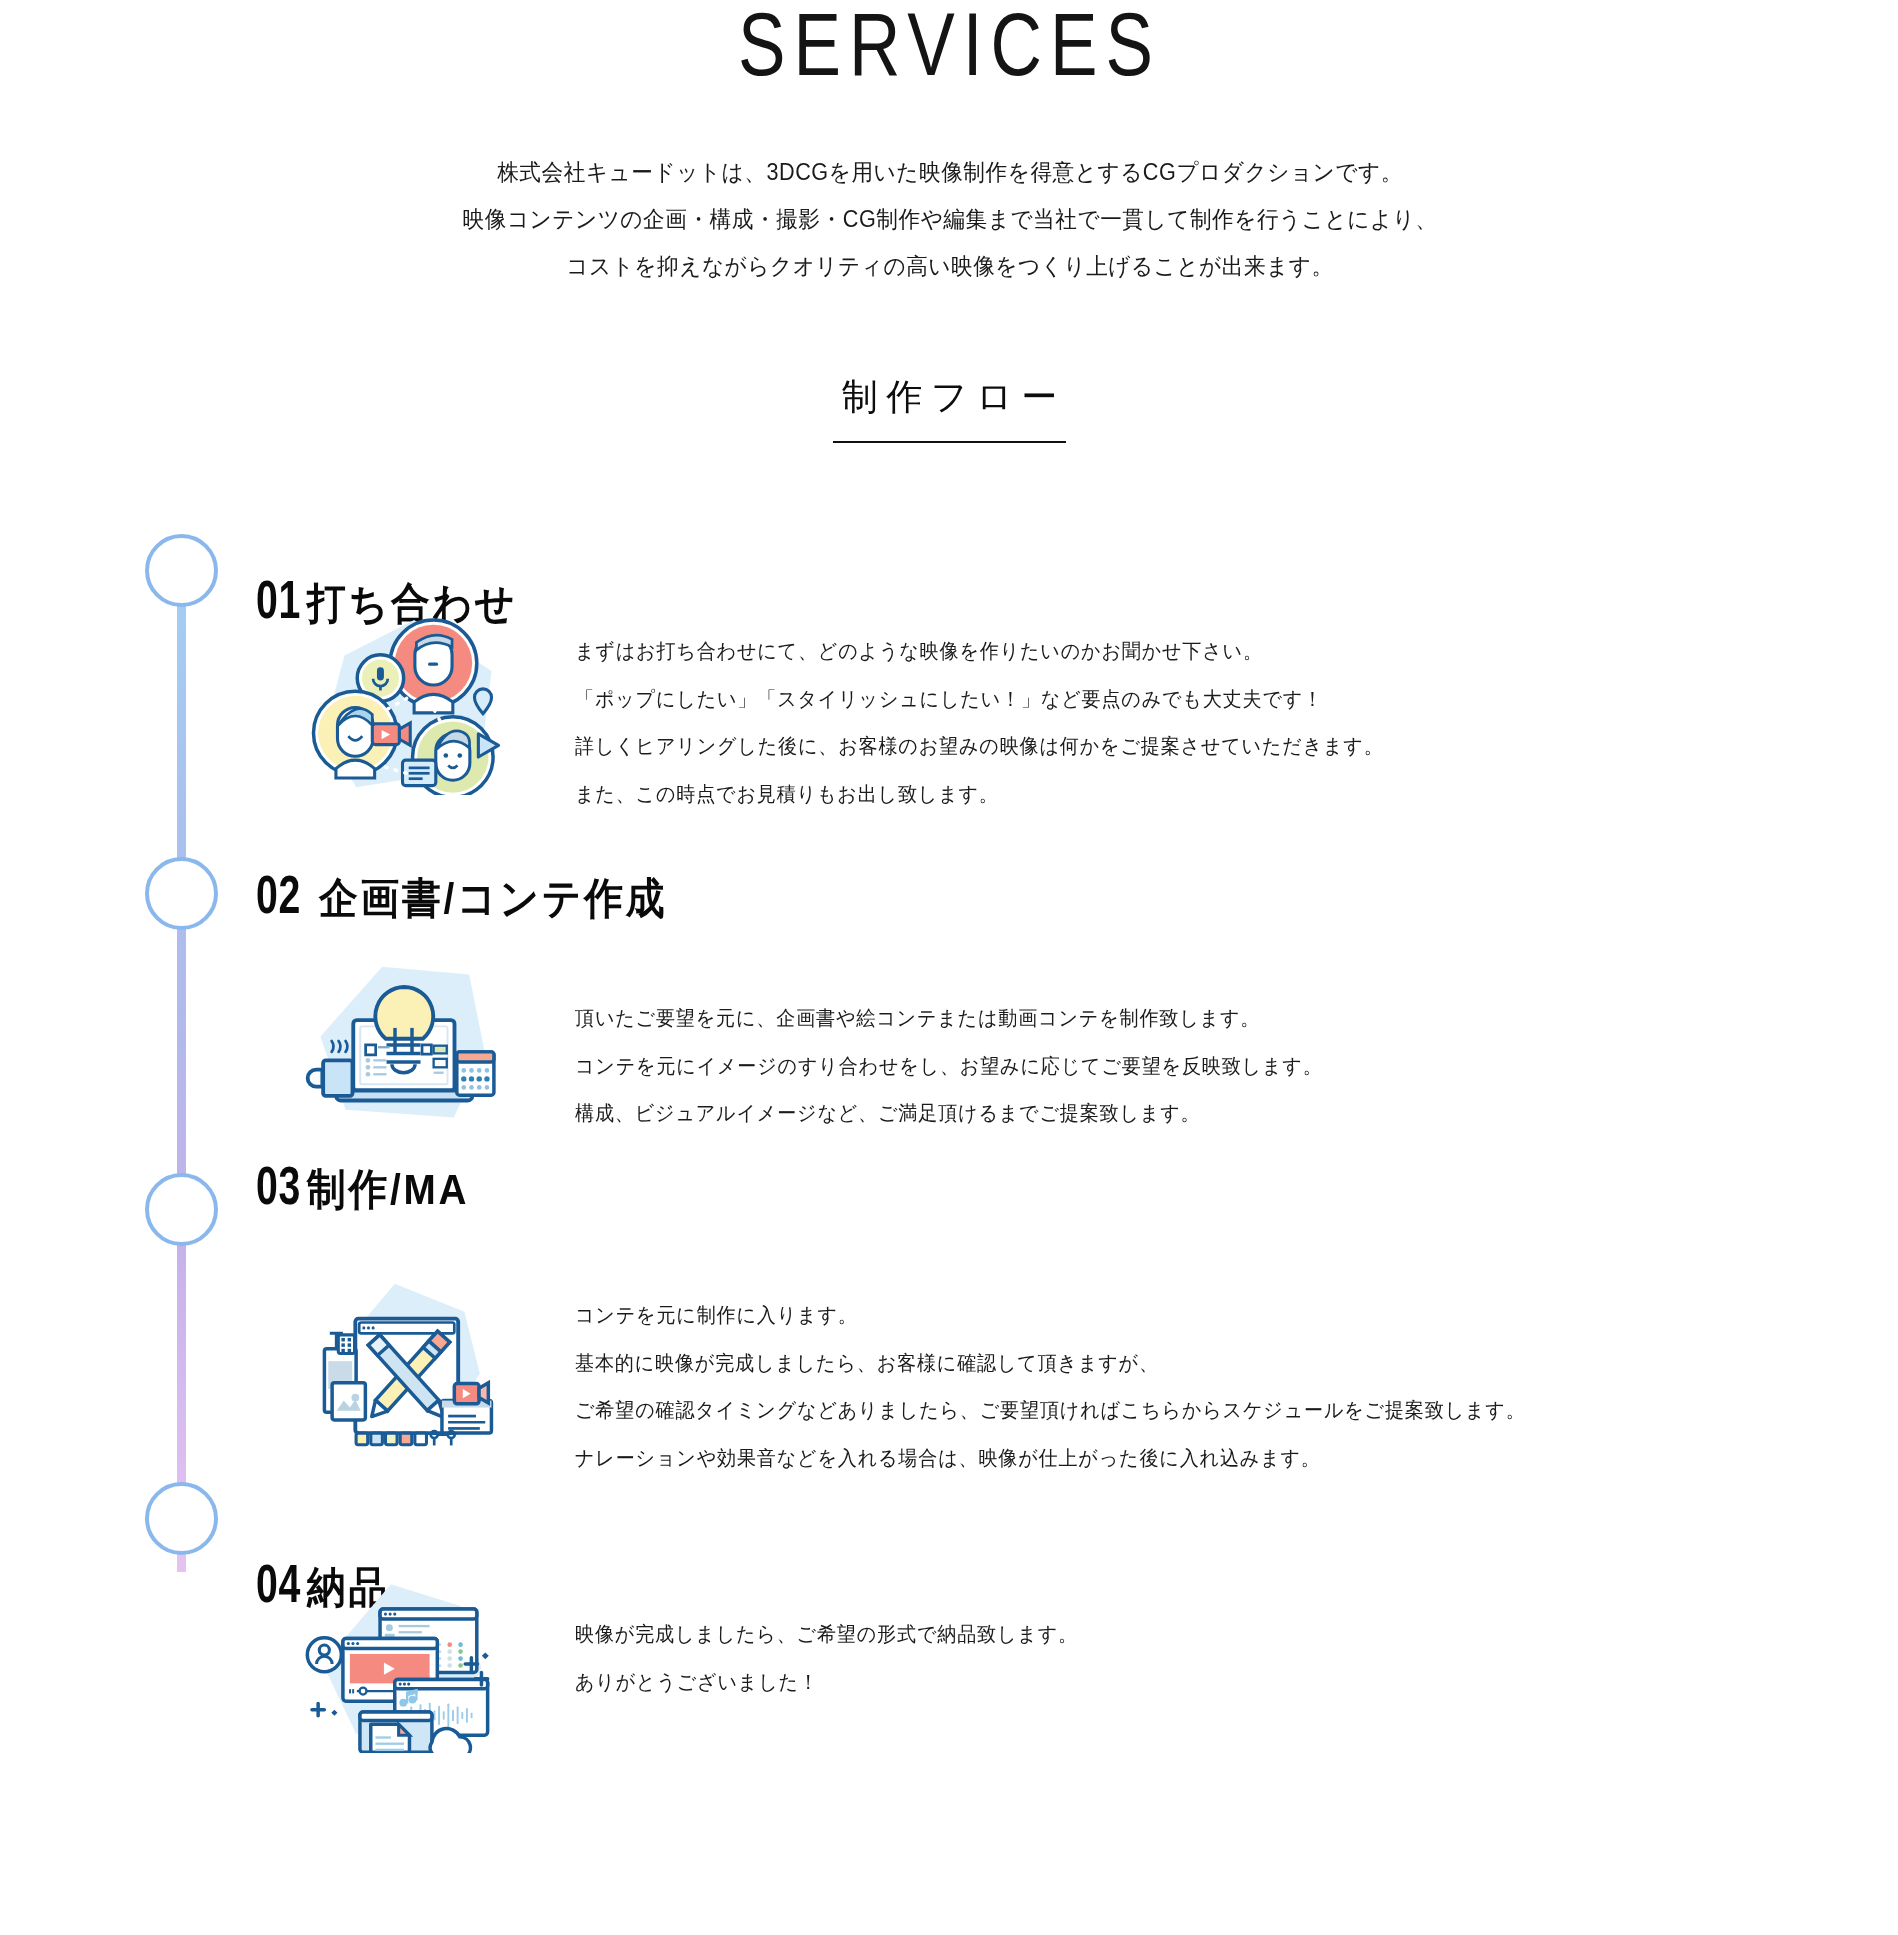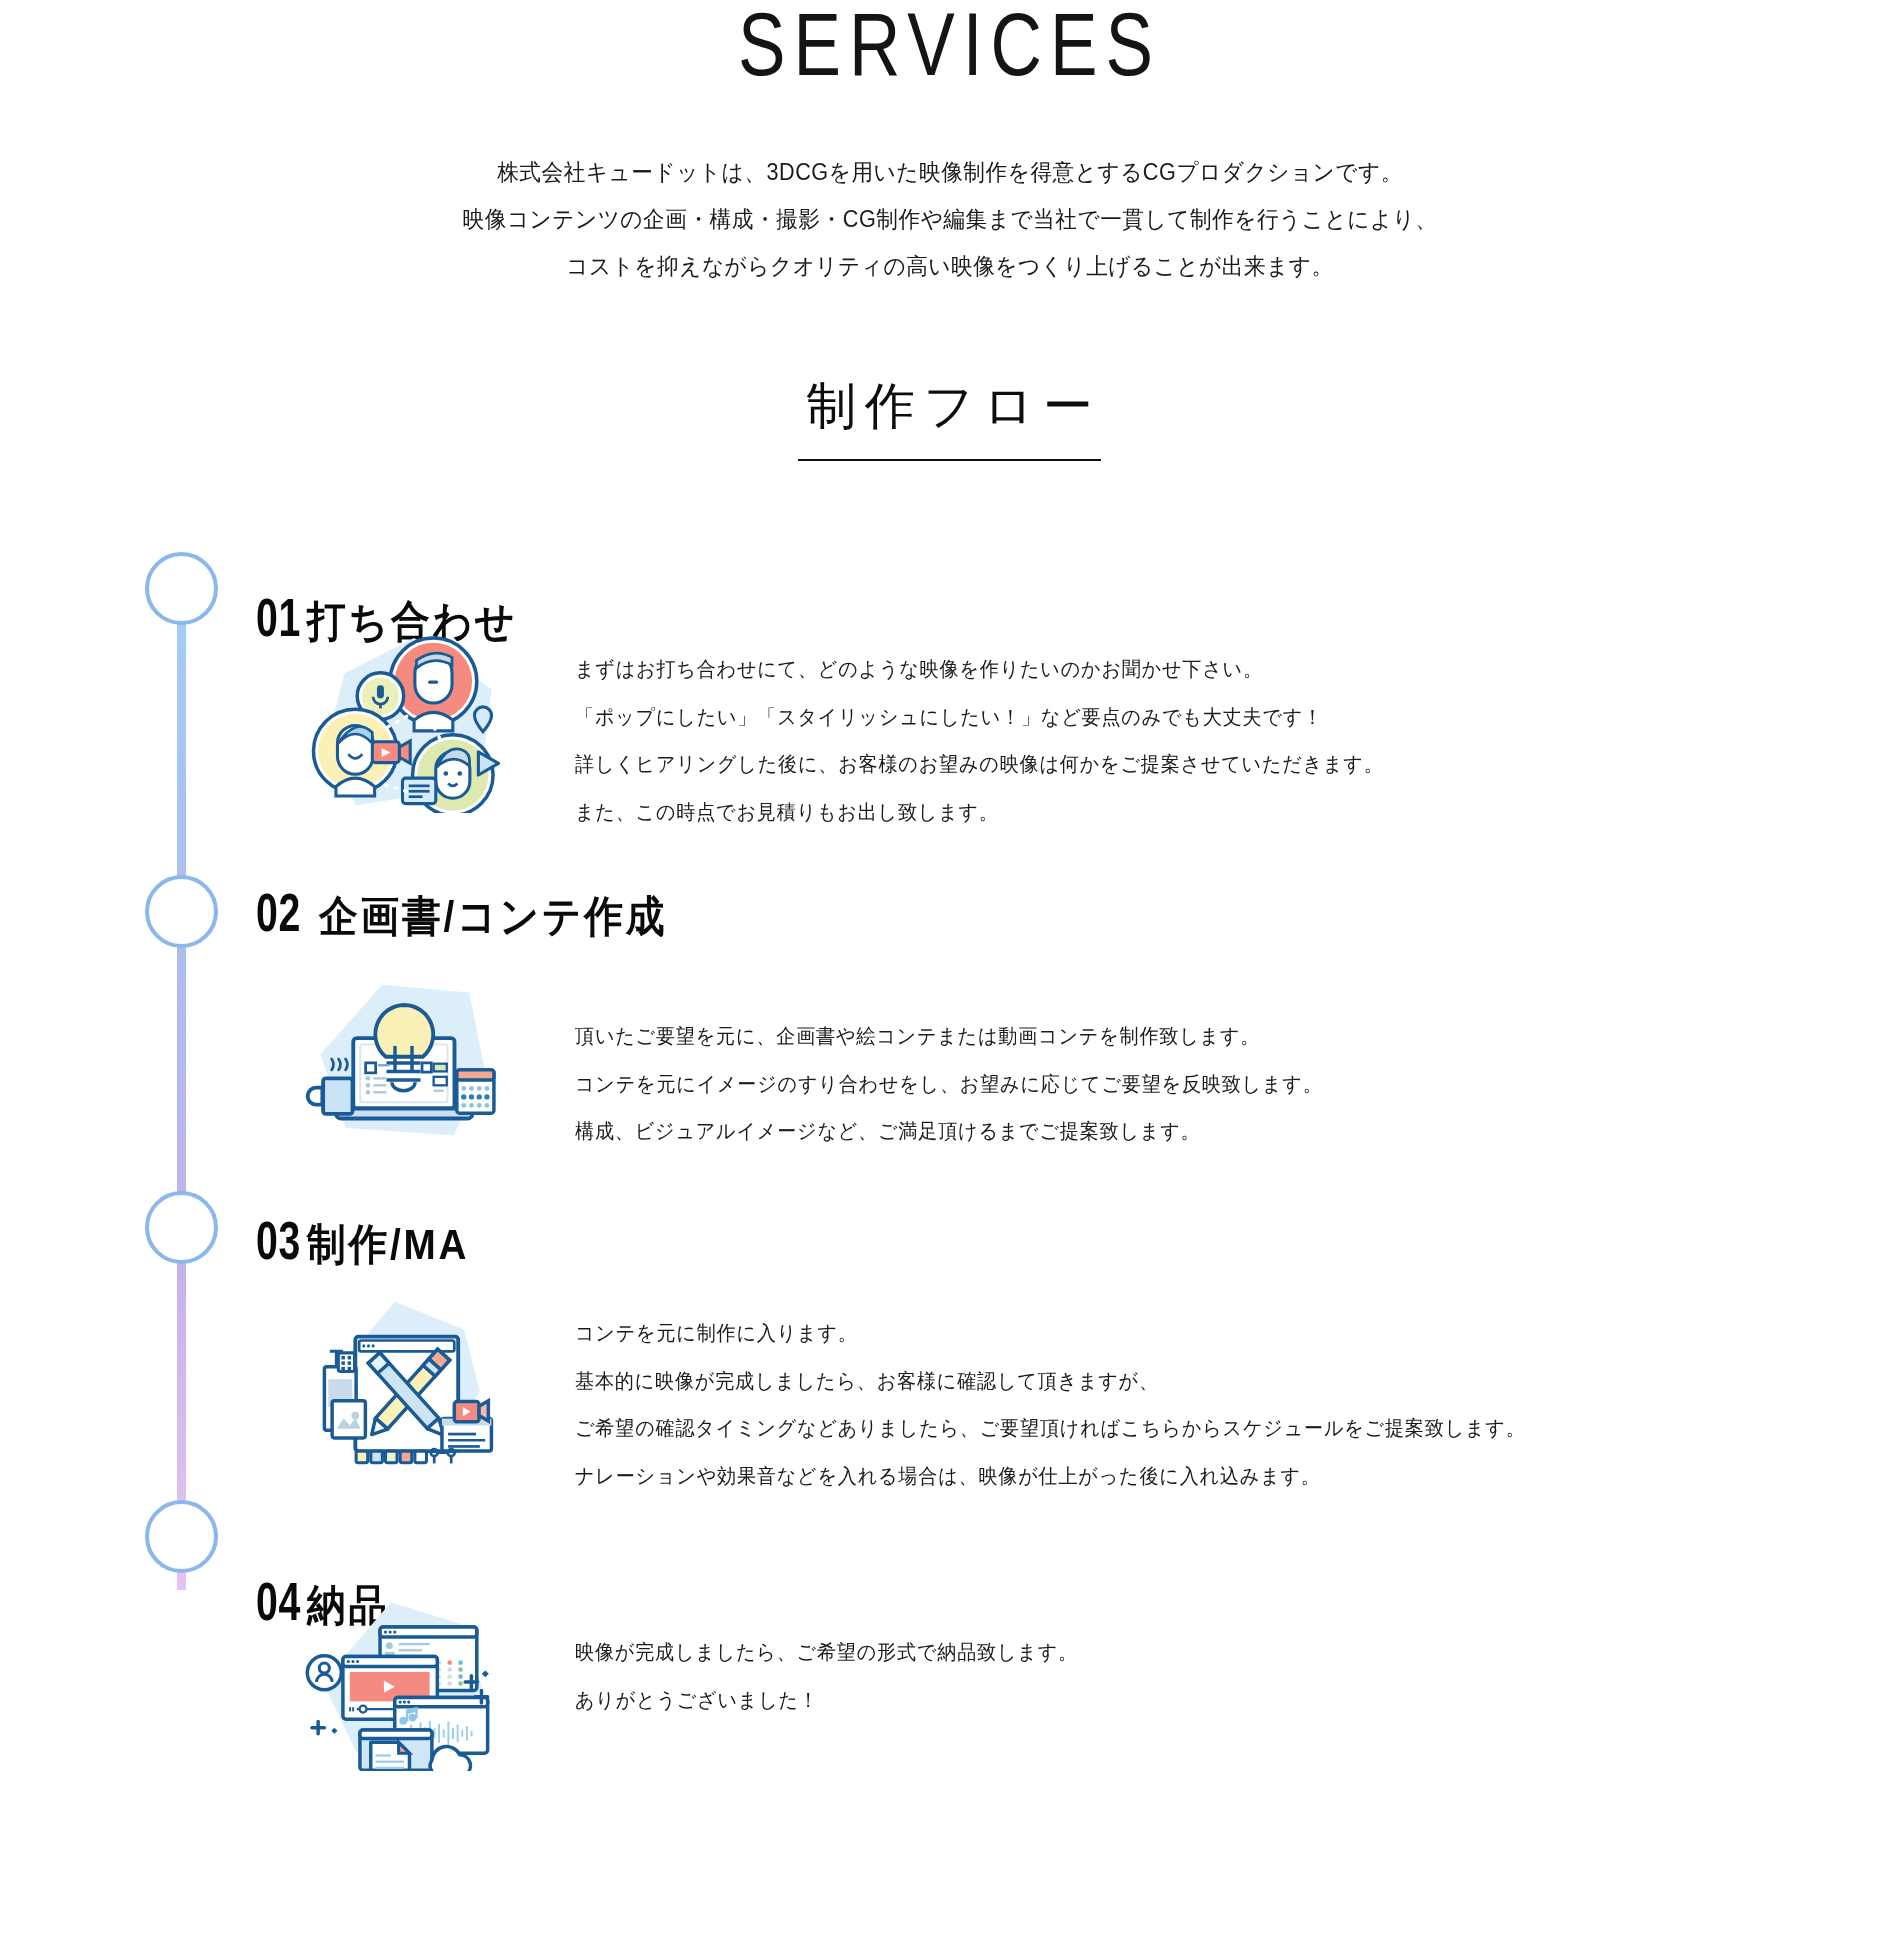--- a/index.html
+++ b/index.html
@@ -37,21 +37,21 @@
     color: #1a1a1a;
     transform: scaleX(0.94);
   }
   .intro div { white-space: nowrap; }
 
   
   .flow-title-wrap { margin-top: 83px; text-align:center; }
   .flow-title {
     display: inline-block;
     font-family: "Liberation Serif", "DejaVu Serif", serif;
-    font-size: 50px;
+    font-size: 36px;
     font-weight: 400;
     letter-spacing: 8.5px;
     padding: 0 0 18.6px 8.5px;
     color: #0d0d0d;
     border-bottom: 2.7px solid #101010;
   }
 
   
   .timeline {
     position: relative;
@@ -279,21 +279,21 @@
     <div class="step-body" style="left:575px; top:499px;">
       <div>頂いたご要望を元に、企画書や絵コンテまたは動画コンテを制作致します。</div>
       <div>コンテを元にイメージのすり合わせをし、お望みに応じてご要望を反映致します。</div>
       <div>構成、ビジュアルイメージなど、ご満足頂けるまでご提案致します。</div>
     </div>
   </div>
 
   <div class="step">
     <div class="circle" style="top:678px;"></div>
 
-    <div class="step-head" style="left:256px; top:697px;">
+    <div class="step-head" style="left:256px; top:660px;">
       <span class="step-num">03</span>
       <span class="step-label">制作/MA</span>
     </div>
 
     <div class="illus" style="left:298px; top:778px;">
       <svg width="209" height="174" viewBox="0 0 540 450" xmlns="http://www.w3.org/2000/svg">
         <path d="M250 28 L430 100 L470 260 L370 420 L150 400 L72 240 Z" fill="#ddeefb"></path>
 
         <rect x="148" y="118" width="266" height="296" rx="8" fill="#ffffff" stroke="#1a5b96" stroke-width="10"></rect>
         <rect x="158" y="128" width="246" height="28" rx="5" fill="#ffffff" stroke="#1a5b96" stroke-width="7"></rect>

